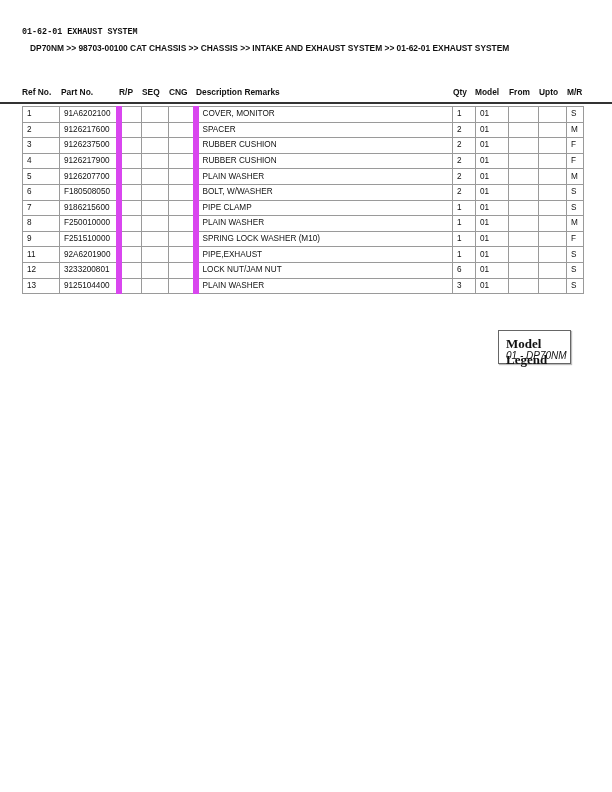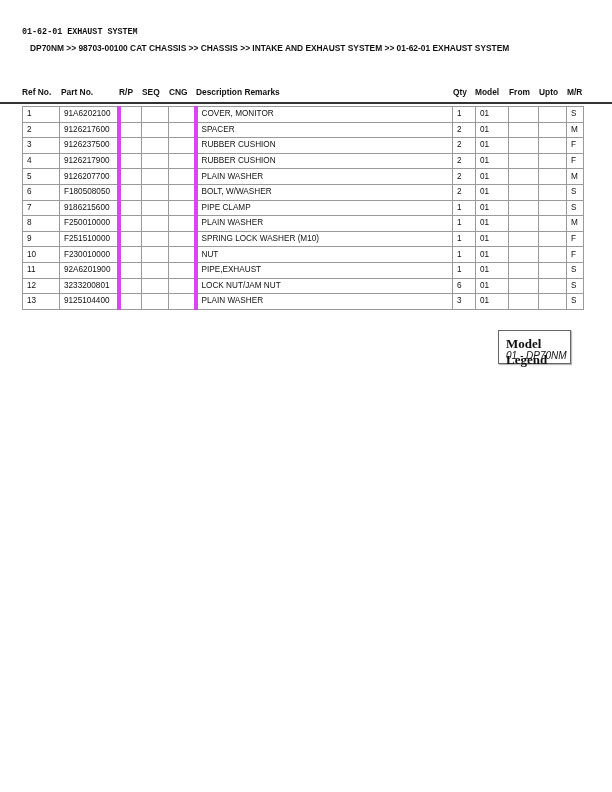--- a/index.html
+++ b/index.html
@@ -5,21 +5,21 @@
   html, body { margin: 0; padding: 0; background: #ffffff; }
   body { width: 612px; height: 792px; position: relative; overflow: hidden;
          font-family: "Liberation Sans", sans-serif; color: #111; }
   .title { position: absolute; left: 22px; top: 27px; font-size: 8.4px; font-weight: bold; font-family: Liberation Mono, monospace; }
   .crumb { position: absolute; left: 22px; top: 43px; font-size: 8.4px; font-weight: bold; margin-left: 8px; }
   .hdr { position: absolute; top: 87px; font-size: 8.4px; font-weight: bold; white-space: nowrap; }
   .rule { position: absolute; left: 0; top: 102px; width: 612px; height: 2px; background: #333; }
   table.parts { position: absolute; left: 22px; top: 106px; border-collapse: collapse; table-layout: fixed; }
   table.parts td { border: 1px solid #9a9a9a; height: 14.6px; padding: 0 0 0 4px;
                    font-size: 8.2px; line-height: 14px; white-space: nowrap; overflow: hidden; }
-  table.parts td.sep { border-right: 4px solid #d946ef; }
+  table.parts td.sep { border-right: 6px solid #d946ef; }
   .legend { position: absolute; left: 498px; top: 330px; width: 71px; height: 32px;
             border: 1px solid #666; box-shadow: 1px 1px 1px #bbb; background: #fff; }
   .legend .lt { position: absolute; left: 7px; top: 5px; font-size: 13px; font-weight: bold; font-family: Liberation Serif, serif; }
   .legend .lv { position: absolute; left: 7px; top: 19px; font-size: 10px; font-style: italic; }
 </style>
 </head>
 <body>
 
 <div class="title">01-62-01 EXHAUST SYSTEM</div>
 <div class="crumb">DP70NM &gt;&gt; 98703-00100 CAT CHASSIS &gt;&gt; CHASSIS &gt;&gt; INTAKE AND EXHAUST SYSTEM &gt;&gt; 01-62-01 EXHAUST SYSTEM</div>
@@ -165,33 +165,20 @@
         <td></td>
         <td class="sep"></td>
         <td>SPRING LOCK WASHER (M10)</td>
         <td>1</td>
         <td>01</td>
         <td></td>
         <td></td>
         <td>F</td>
       </tr>
       <tr>
-        <td>10</td>
-        <td class="sep">F230010000</td>
-        <td></td>
-        <td></td>
-        <td class="sep"></td>
-        <td>NUT</td>
-        <td>1</td>
-        <td>01</td>
-        <td></td>
-        <td></td>
-        <td>F</td>
-      </tr>
-      <tr>
         <td>11</td>
         <td class="sep">92A6201900</td>
         <td></td>
         <td></td>
         <td class="sep"></td>
         <td>PIPE,EXHAUST</td>
         <td>1</td>
         <td>01</td>
         <td></td>
         <td></td>

